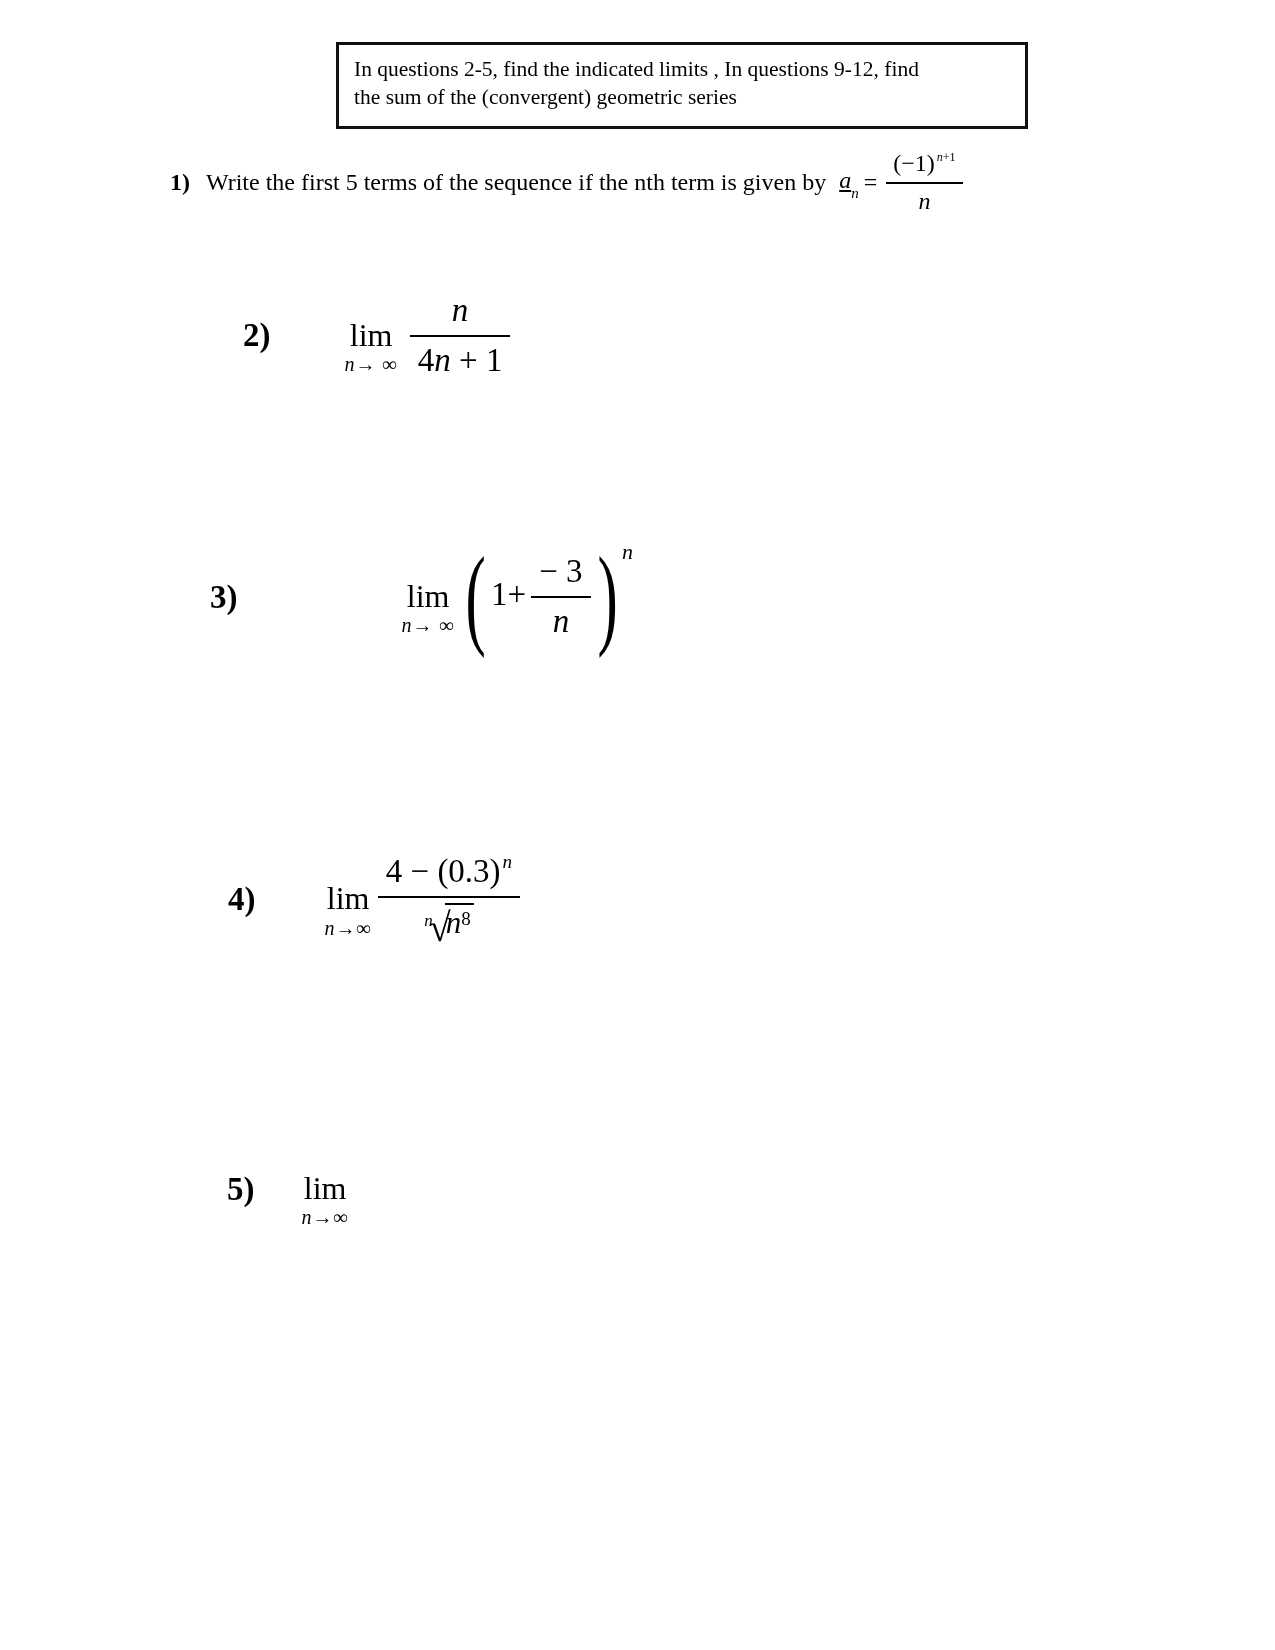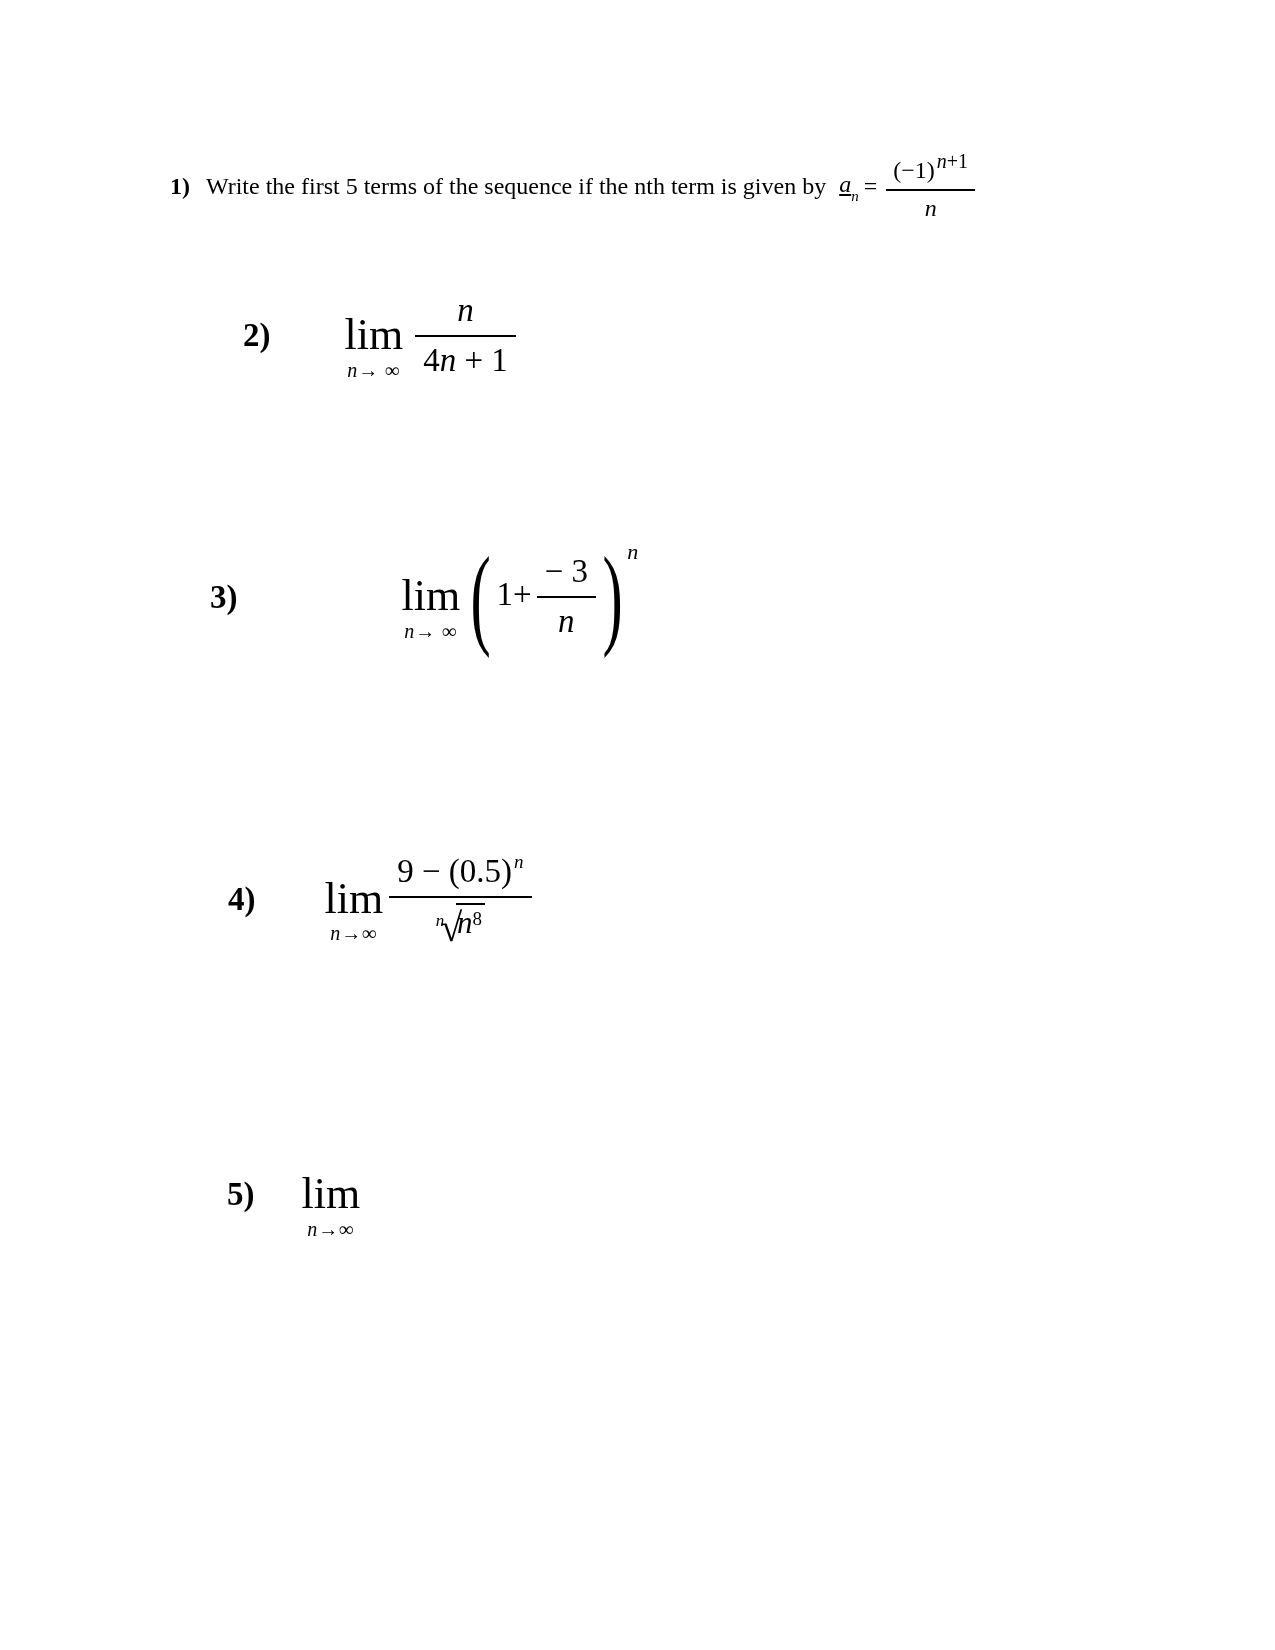--- a/index.html
+++ b/index.html
@@ -37,33 +37,33 @@
   }
   .qnum { font-weight: bold; }
 
   
   .frac { display: inline-block; text-align: center; vertical-align: middle; }
   .fnum { display: block; border-bottom: 2.5px solid #000; padding: 0 8px 5px; line-height: 1.15; }
   .fden { display: block; padding: 5px 8px 0; line-height: 1.15; }
 
   
   .lim { display: inline-flex; flex-direction: column; align-items: center; position: relative; top: 11px; }
-  .limword { font-size: 44px; line-height: 0.95; }
+  .limword { font-size: 32px; line-height: 0.95; }
   .limsub { font-size: 20px; font-style: italic; line-height: 1; margin-top: 4px; letter-spacing: 1px; }
 
   
   .q1 { left: 170px; top: 150px; font-size: 24px; }
   .q1 .qnum { margin-right: 16px; }
   .q1prompt { margin-right: 13px; text-align: right; }
   .mvar { font-style: italic; margin-right: 5px; text-decoration: underline; }
   .mvar sub { font-size: 15px; font-style: italic; position: relative; top: 4px; }
   .meq { margin-right: 9px; }
   .f1 .fnum, .f1 .fden { border-bottom-width: 2px; padding: 0 7px 4px; }
   .f1 .fden { border-bottom: none; padding: 4px 7px 0; }
-  .exp1 { font-size: 20px; vertical-align: 10px; margin-left: 2px; margin-top: 17px; }
+  .exp1 { font-size: 12px; vertical-align: 10px; margin-left: 2px; margin-top: 17px; }
 
   
   .q2 { left: 243px; top: 292px; font-size: 33px; }
   .q2 .qnum { font-size: 33px; margin-right: 74px; }
   .q2 .lim { margin-right: 12px; }
 
   
   .q3 { left: 210px; top: 528px; font-size: 33px; height: 138px; }
   .q3 .qnum { font-size: 33px; margin-right: 164px; }
   .q3 .lim { margin-right: 8px; }
@@ -93,20 +93,24 @@
   .q5 { left: 227px; top: 1162px; font-size: 33px; }
   .q5 .qnum { font-size: 33px; margin-right: 47px; }
   .q5 .lim { margin-right: 10px; }
   .exp2 { font-size: 19px; vertical-align: 13px; }
 </style>
 </head>
 <body>
 
 <div class="page">
 
+  <div class="ibox">
+    <div class="ibox-line">In questions 2-5, find the indicated limits , In questions 9-12, find</div>
+    <div class="ibox-line">the sum of the (convergent) geometric series</div>
+  </div>
 
   <div class="qrow q1">
     <span class="qnum">1)</span>
     <span class="q1prompt">Write the first 5 terms of the sequence if the nth term is given by</span>
     <span class="mvar"><span>a</span><sub>n</sub></span>
     <span class="meq">=</span>
     <span class="frac f1">
       <span class="fnum"><span>(−1)</span><sup class="exp1"><span class="it">n</span><span>+1</span></sup></span>
       <span class="fden it">n</span>
     </span>
@@ -143,21 +147,21 @@
     </span>
   </div>
 
   <div class="qrow q4">
     <span class="qnum">4)</span>
     <span class="lim">
       <span class="limword">lim</span>
       <span class="limsub">n→∞</span>
     </span>
     <span class="frac f4">
-      <span class="fnum"><span>9 − (0.5)</span><sup class="expn">n</sup></span>
+      <span class="fnum"><span>4 − (0.3)</span><sup class="expn">n</sup></span>
       <span class="fden">
         <span class="nroot"><span class="rootidx">n</span><span class="radsign">√</span><span class="radicand"><span class="it">n</span><sup class="exp8">8</sup></span></span>
       </span>
     </span>
   </div>
 
   <div class="qrow q5">
     <span class="qnum">5)</span>
     <span class="lim">
       <span class="limword">lim</span>

